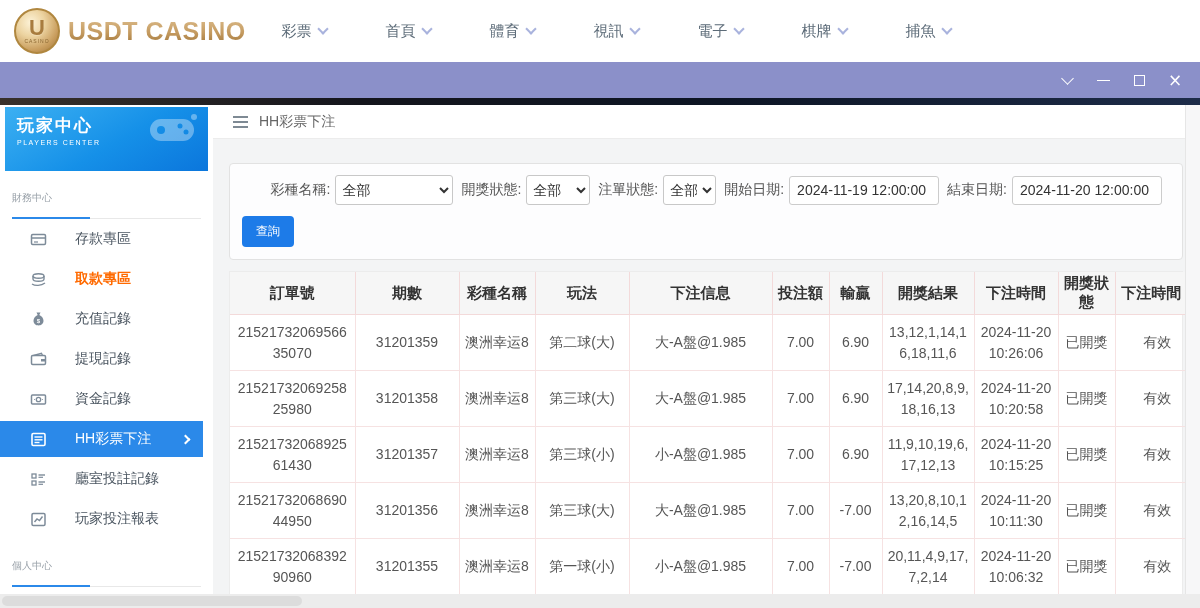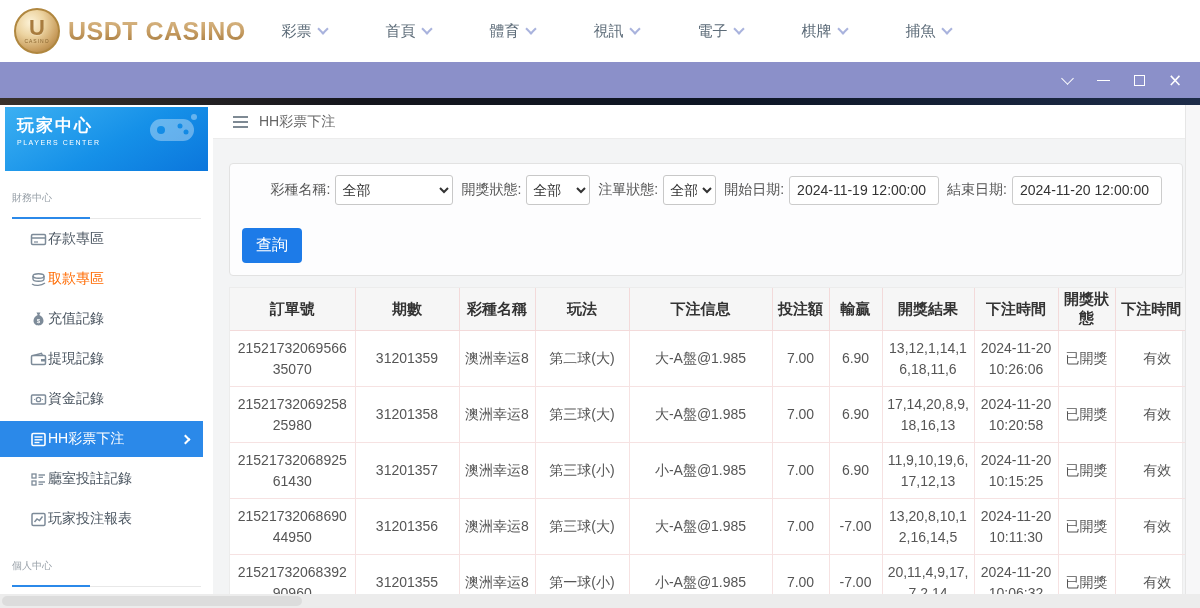--- a/index.html
+++ b/index.html
@@ -42,25 +42,25 @@
   .sidebar { width:213px; flex:none; background:#fff; overflow:hidden; }
   .side-head { height:64px; margin:2px 5px 0 5px; padding:7px 0 0 12px; position:relative;
     background:linear-gradient(150deg,#3cb0f2 0%, #1590e8 55%, #0b76dc 100%); color:#fff; overflow:hidden; }
   .side-head-title { font-size:17px; font-weight:bold; letter-spacing:2px; }
   .side-head-sub { font-size:7px; letter-spacing:1.5px; margin-top:2px; }
   .gamepad { position:absolute; right:10px; top:6px; opacity:.35; }
   .section-title { margin:16px 12px 0 12px; padding:0 0 10px 0; font-size:10px; color:#98a0a8;
     border-bottom:1px solid #e8e8e8; position:relative; line-height:21px; }
   .section-title::after { content:""; position:absolute; left:0; bottom:-1px; width:78px; height:2px;
     background:var(--accent,#2b89e9); }
-  .menu-item { height:40px; display:flex; align-items:center; padding-left:30px; gap:1px;
+  .menu-item { height:40px; display:flex; align-items:center; padding-left:30px; gap:28px;
     font-size:14px; color:#4a5560; cursor:pointer; position:relative; }
   .menu-item .mi-icon { width:17px; height:17px; flex:none; color:#7d8b99; display:flex;
     align-items:center; justify-content:center; }
-  .menu-item.orange { color:var(--highlight,#ff6a00); }
+  .menu-item.orange { color:var(--highlight,#ff6a00);font-weight:bold; }
   .menu-item.active { background:var(--accent,#2b89e9); color:#fff; width:203px; height:36px; margin:2px 0; }
   .menu-item.active .mi-icon { color:#fff; }
   .arrow-right { position:absolute; right:14px; width:7px; height:7px;
     border-right:2px solid #fff; border-top:2px solid #fff; transform:rotate(45deg); }
   
   .main { flex:1; min-width:0; background:#f3f4f5; display:flex; flex-direction:column; }
   .page-head { height:34px; background:#fff; border-bottom:1px solid #ececec; display:flex;
     align-items:center; gap:11px; padding-left:20px; font-size:14px; color:#666; flex:none; }
   .hamburger { width:15px; display:flex; flex-direction:column; gap:3px; cursor:pointer; }
   .hamburger i { display:block; height:2px; background:#7e8a94; }
@@ -70,22 +70,22 @@
   .filter-row { display:flex; align-items:center; font-size:14px; color:#555; white-space:nowrap;justify-content:flex-end; }
   .filter-row label { margin-right:5px; }
   .filter-row .grp { display:flex; align-items:center; margin-right:8px; }
   select { height:30px; border:1px solid #c8c8c8; border-radius:3px; background:#fff; color:#333;
     font-size:14px; font-family:inherit; padding:0 2px; }
   .sel-lottery { width:118px; }
   .sel-draw { width:64px; }
   .sel-order { width:53px; }
   input.date { width:150px; height:29px; border:1px solid #ccc; border-radius:3px; font-size:14px;
     color:#333; padding:0 7px; font-family:inherit; }
-  .btn-search { margin-top:23px; background:#1d7be8; color:#fff; border:none; border-radius:4px;
-    font-size:16px; padding:7px 14px; cursor:pointer; display:inline-block;text-align:center; }
+  .btn-search { margin-top:11px; background:#1d7be8; color:#fff; border:none; border-radius:4px;
+    font-size:12px; padding:7px 14px; cursor:pointer; display:inline-block;text-align:center; }
   
   .table-wrap { margin-top:11px; background:#fff; border:1px solid #ececec; border-bottom:none; }
   table { width:100%; border-collapse:collapse; table-layout:fixed; font-size:14px; color:#555; }
   col.c0{width:125px} col.c1{width:104px} col.c2{width:76px} col.c3{width:94px} col.c4{width:143px}
   col.c5{width:57px} col.c6{width:53px} col.c7{width:92px} col.c8{width:84px} col.c9{width:57px} col.c10{width:72px}
   th { background:#f6f6f6; font-size:15px; font-weight:bold; color:#333; height:40px;
     border:1px solid #f3dada; border-top:none; padding:2px; }
   th:first-child { border-left:none; } th:last-child { border-right:none; }
   td { text-align:center; height:56px; border:1px solid #f6e2e2; border-top:none; padding:2px 4px;
     word-break:break-all; line-height:1.45; }

